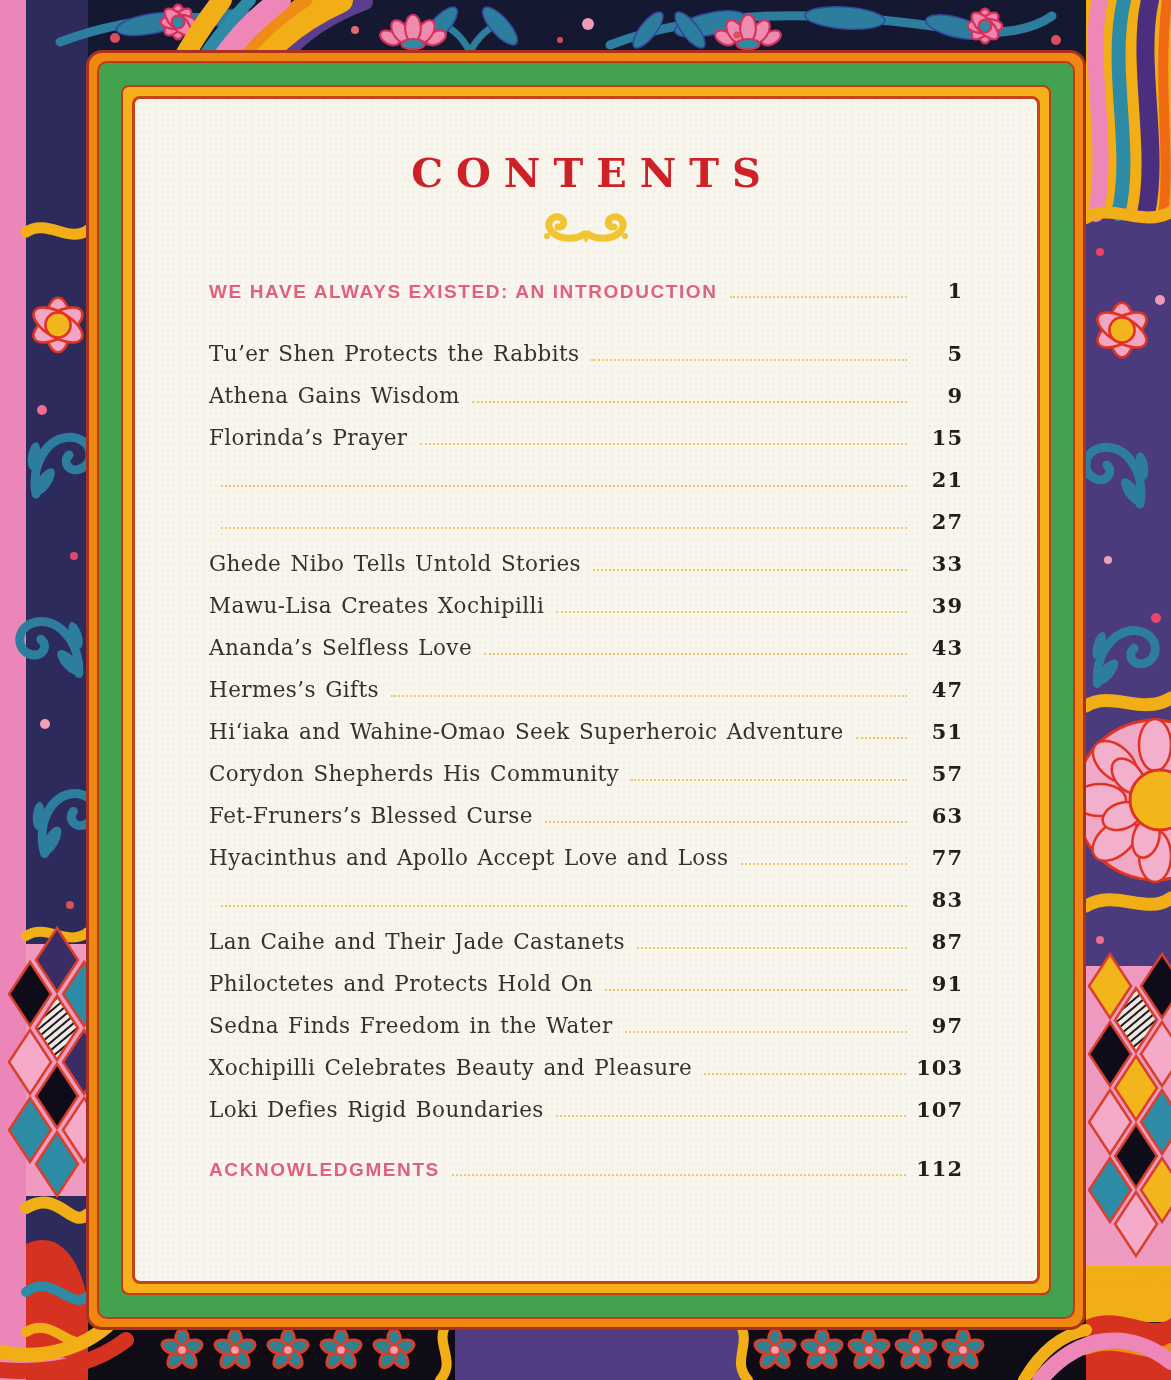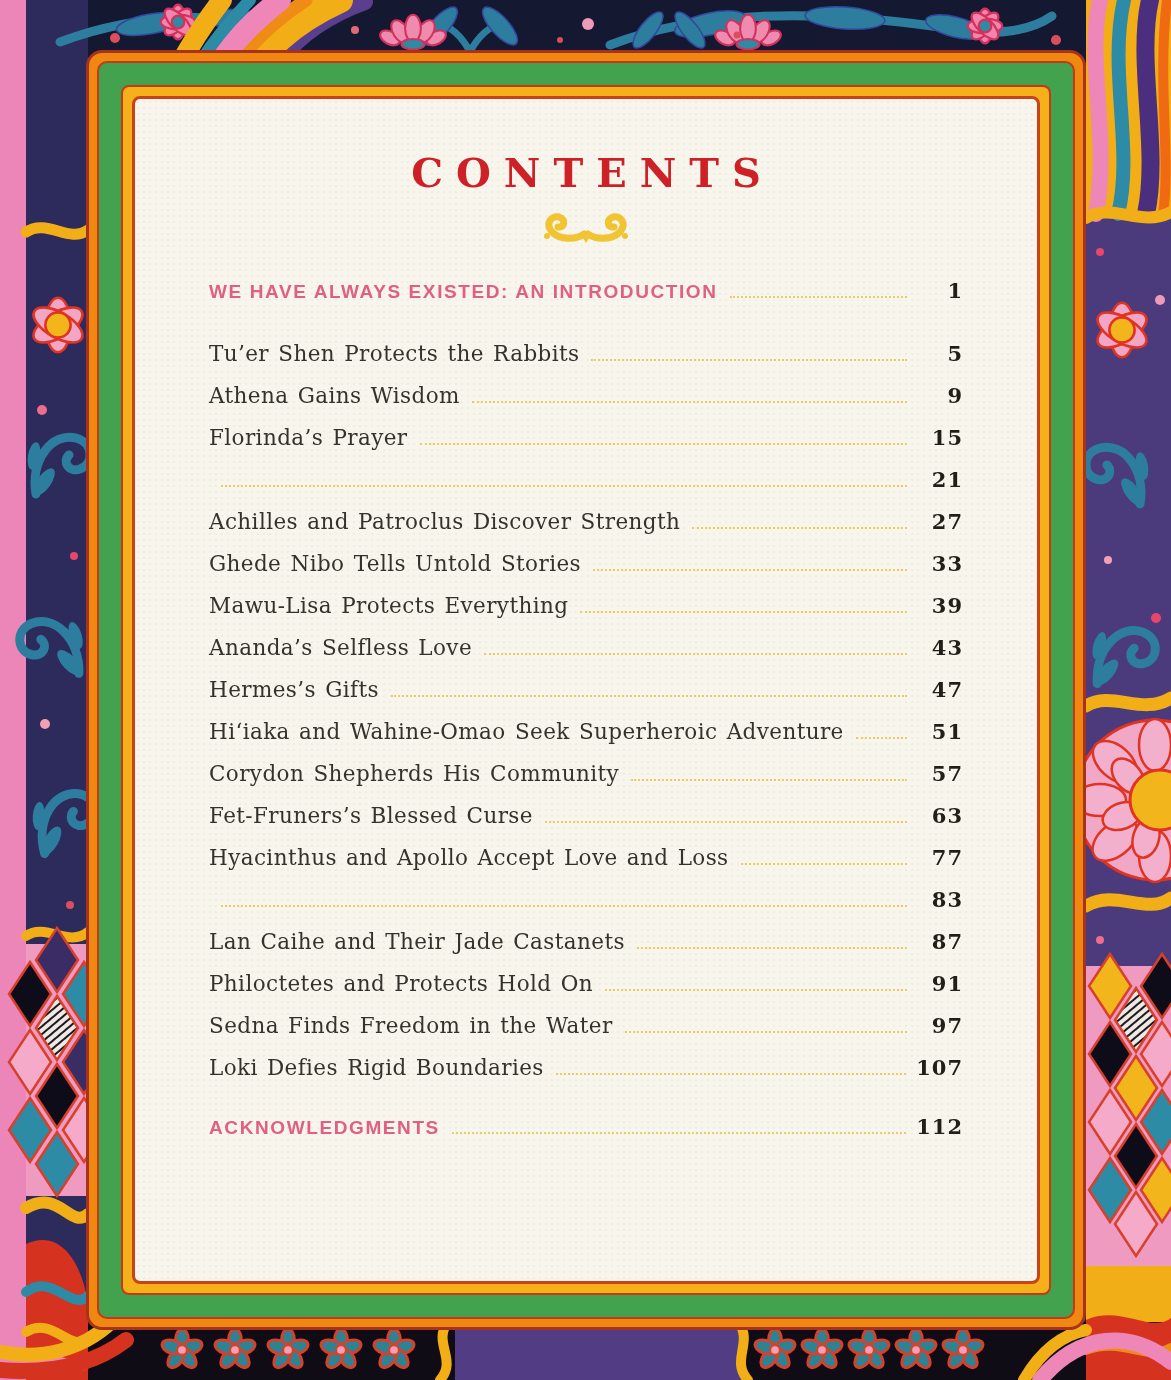--- a/index.html
+++ b/index.html
@@ -284,31 +284,30 @@
             <div class="row chapter">
                 <span class="t">Florinda’s Prayer</span>
                 <span class="leader"></span>
                 <span class="num">15</span>
               </div>
             <div class="row chapter">
                 <span class="leader"></span>
                 <span class="num">21</span>
               </div>
             <div class="row chapter">
-                <span class="t">Achilles and Patroclus Discover Strength</span>
                 <span class="leader"></span>
                 <span class="num">27</span>
               </div>
             <div class="row chapter">
                 <span class="t">Ghede Nibo Tells Untold Stories</span>
                 <span class="leader"></span>
                 <span class="num">33</span>
               </div>
             <div class="row chapter">
-                <span class="t">Mawu-Lisa Protects Everything</span>
+                <span class="t">Mawu-Lisa Creates Xochipilli</span>
                 <span class="leader"></span>
                 <span class="num">39</span>
               </div>
             <div class="row chapter">
                 <span class="t">Ananda’s Selfless Love</span>
                 <span class="leader"></span>
                 <span class="num">43</span>
               </div>
             <div class="row chapter">
                 <span class="t">Hermes’s Gifts</span>
@@ -346,20 +345,25 @@
               </div>
             <div class="row chapter">
                 <span class="t">Philoctetes and Protects Hold On</span>
                 <span class="leader"></span>
                 <span class="num">91</span>
               </div>
             <div class="row chapter">
                 <span class="t">Sedna Finds Freedom in the Water</span>
                 <span class="leader"></span>
                 <span class="num">97</span>
+              </div>
+            <div class="row chapter">
+                <span class="t">Xochipilli Celebrates Beauty and Pleasure</span>
+                <span class="leader"></span>
+                <span class="num">103</span>
               </div>
             <div class="row chapter">
                 <span class="t">Loki Defies Rigid Boundaries</span>
                 <span class="leader"></span>
                 <span class="num">107</span>
               </div>
           </div>
 
           <div class="row head-row ack">
             <span>ACKNOWLEDGMENTS</span>

